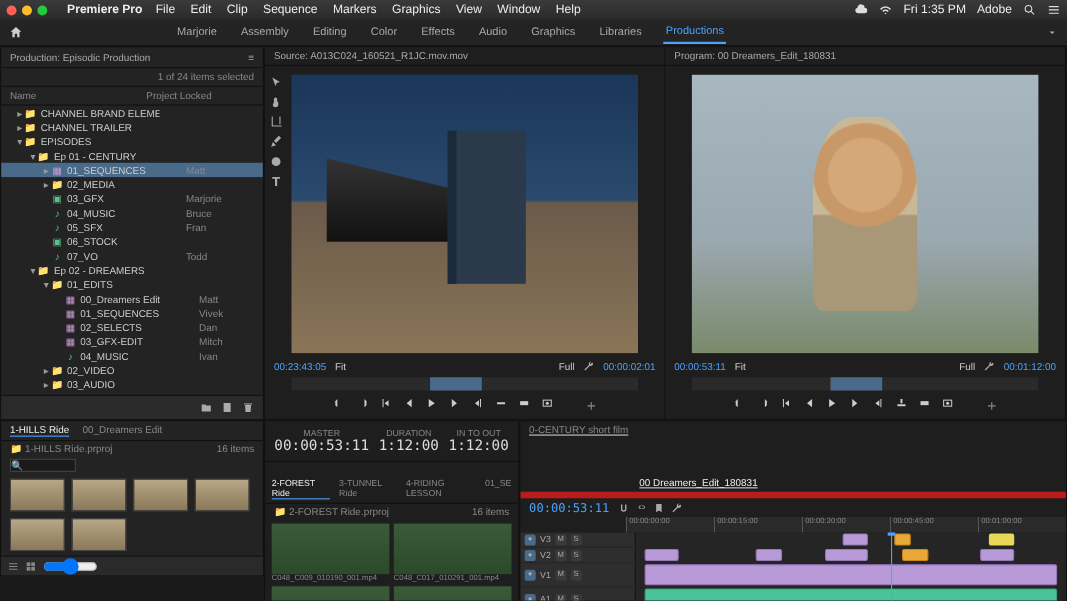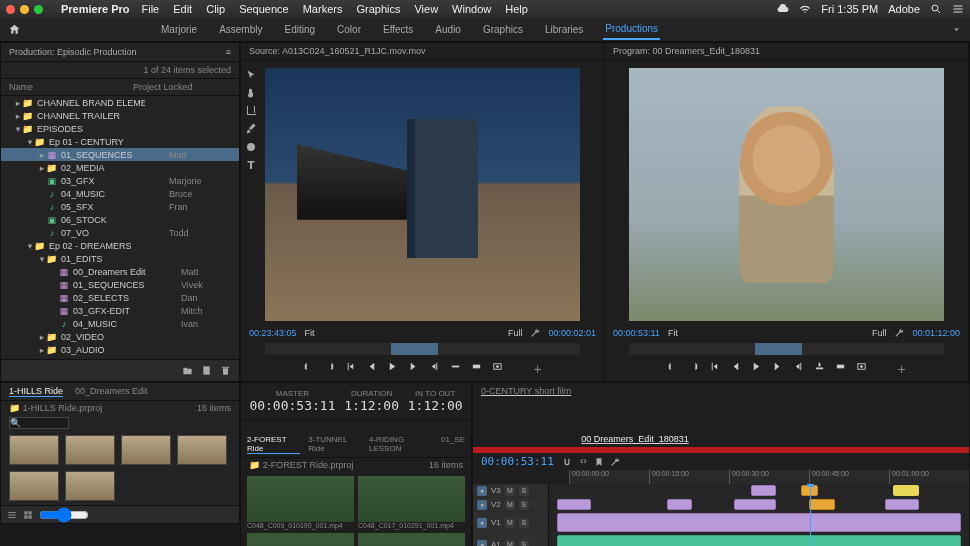--- a/index.html
+++ b/index.html
@@ -89,21 +89,21 @@
 .tl-tab { color: #888; } .tl-tab.active { color: #eee; margin-top: 48px; }
 .tl-head { display: flex; align-items: center; padding: 2px 8px; gap: 8px; }
 .tl-tc { color: #4aa3ff; font-family: monospace; font-size: 11px; }
 .tl-tools { display: flex; gap: 6px; }
 .tl-tools svg { width: 10px; height: 10px; fill: #aaa; }
 .ruler { height: 14px; background: #2a2a2a; position: relative; margin-left: 96px; font-size: 7px; color: #888; display: flex; }
 .ruler span { flex: 1; border-left: 1px solid #555; padding-left: 2px; }
 .tracks { flex: 1; overflow: hidden; position: relative; }
 .track { display: flex; height: 14px; border-bottom: 1px solid #2a2a2a; }
 .track.tall { height: 22px; }
-.track-head { width: 76px; background: #2e2e2e; display: flex; align-items: center; gap: 4px; padding: 0 4px; font-size: 8px; color: #aaa; border-right: 1px solid #111; }
+.track-head { width: 105px; background: #2e2e2e; display: flex; align-items: center; gap: 4px; padding: 0 4px; font-size: 8px; color: #aaa; border-right: 1px solid #111; }
 .track-head .tog { width: 10px; height: 10px; background: #3a3a3a; border-radius: 2px; font-size: 7px; text-align:center; line-height:10px; }
 .track-head .tog.on { background: #4a6a8a; }
 .track-body { flex: 1; position: relative; background: #252525; }
 .clipbox { position: absolute; top: 1px; bottom: 1px; border-radius: 2px; font-size: 7px; overflow: hidden; padding: 1px 2px; }
 .cv { background: #b89ad8; border: 1px solid #9878b8; }
 .ca { background: #4ac29a; border: 1px solid #3aa27a; }
 .co { background: #e8a838; border: 1px solid #c88818; }
 .cy { background: #e8d858; }
 .playhead { position: absolute; top: 0; bottom: 0; width: 1px; background: #4aa3ff; left: 68%; z-index: 5; }
 .playhead::before { content:''; position:absolute; top:-4px; left:-3px; width:7px; height:7px; background:#4aa3ff; }

